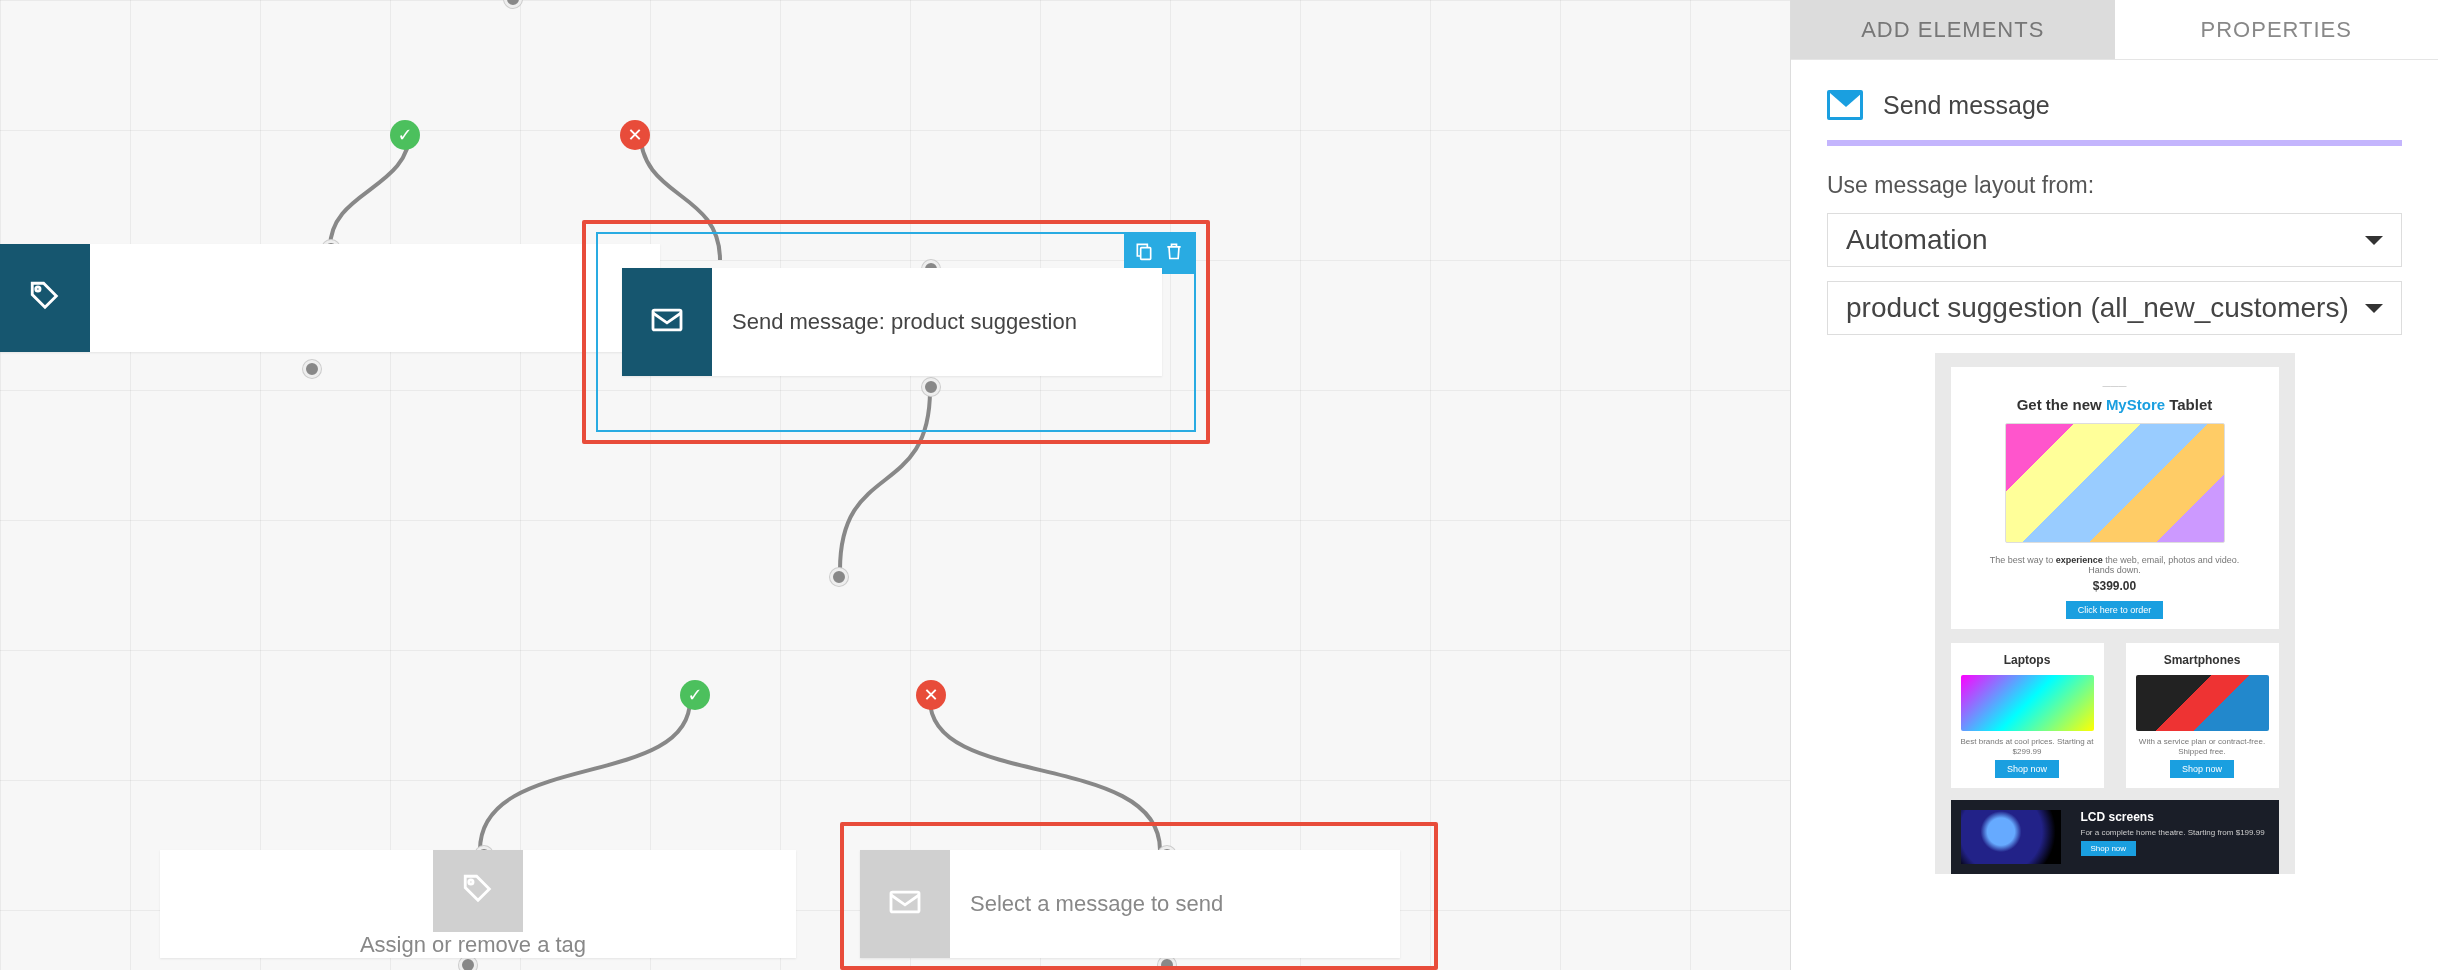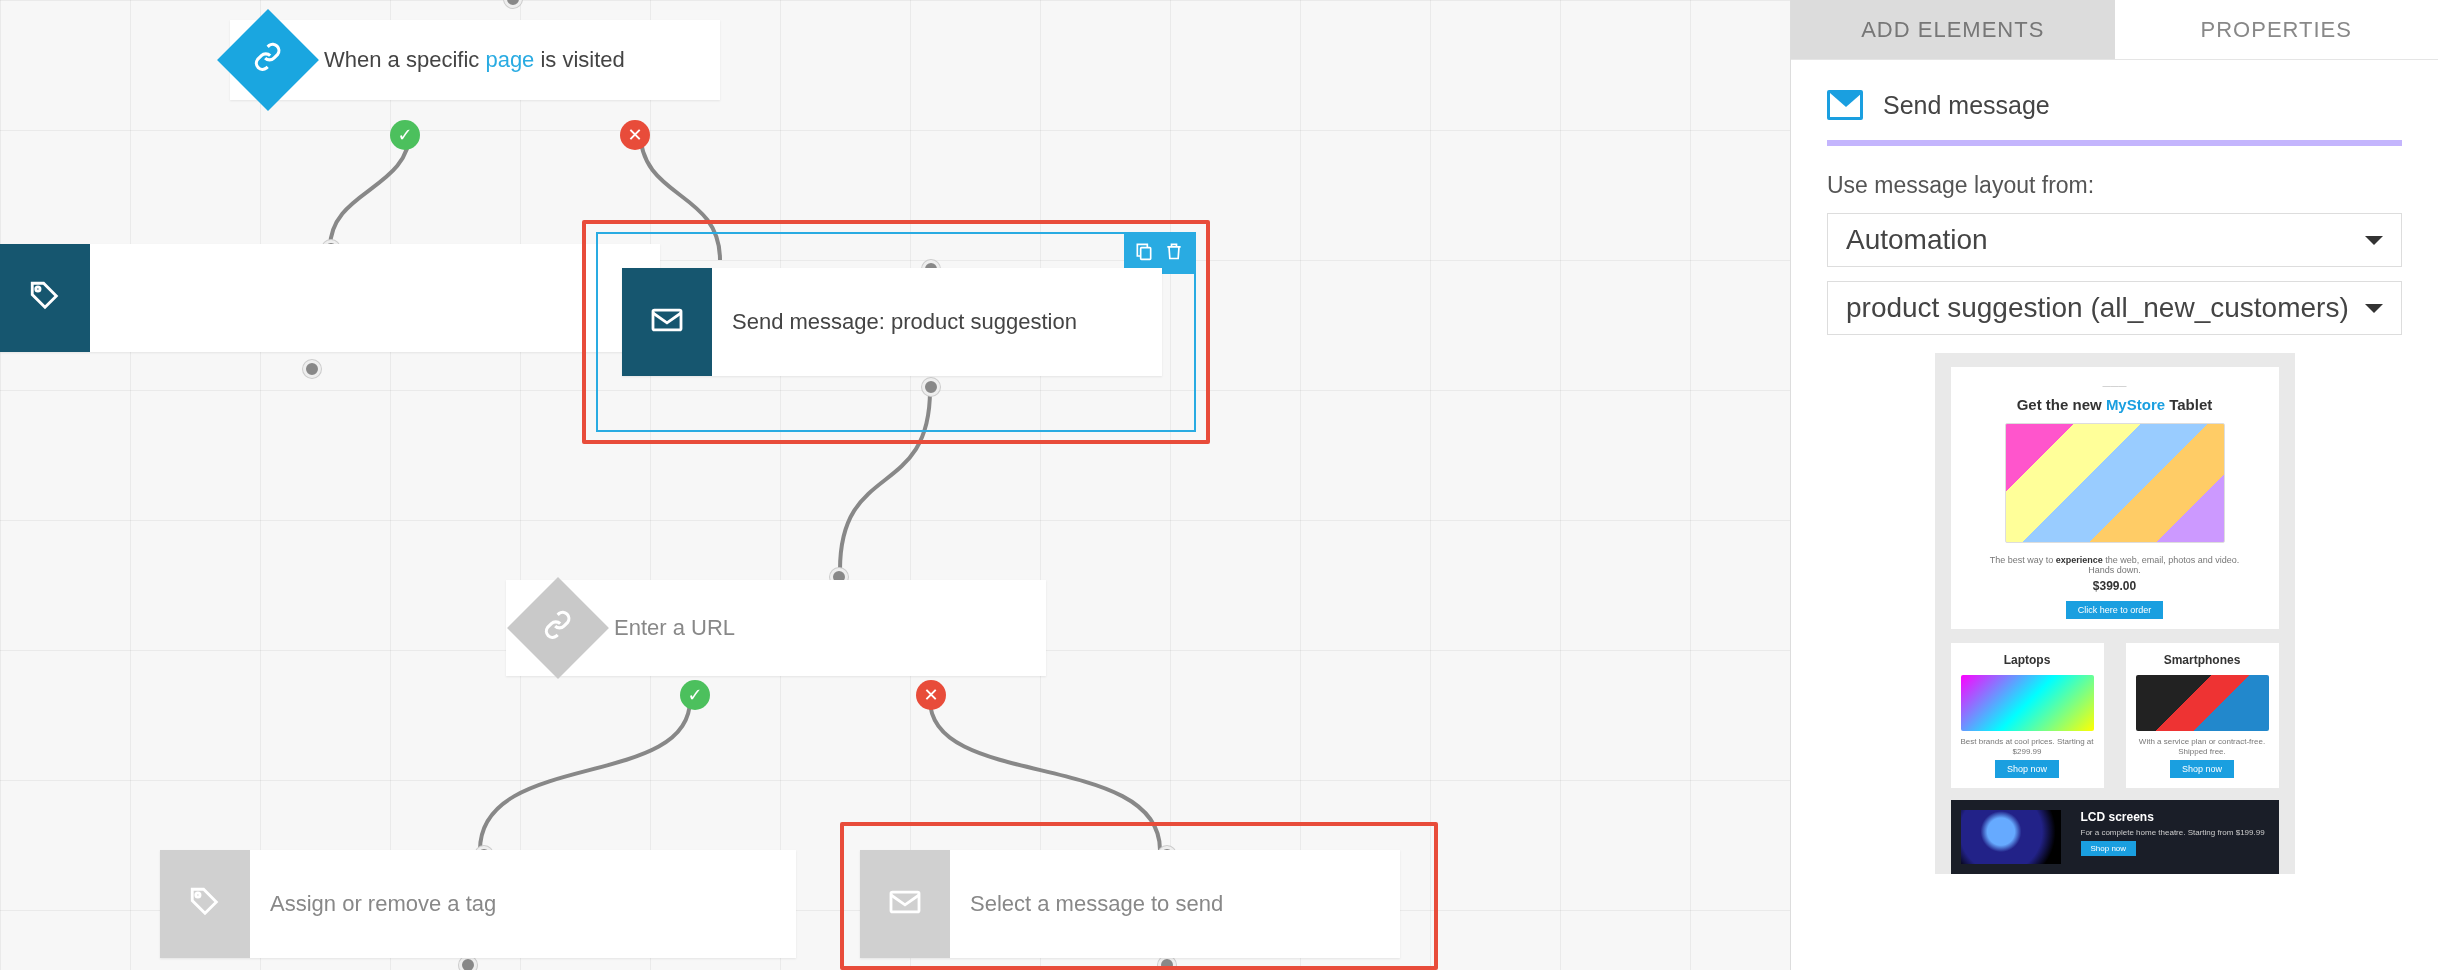--- a/index.html
+++ b/index.html
@@ -228,33 +228,20 @@
   <div class="dot" style="left:475px;top:846px;"></div>
   <div class="dot" style="left:459px;top:956px;"></div>
   <div class="dot" style="left:1158px;top:846px;"></div>
   <div class="dot" style="left:1158px;top:956px;"></div>
 
   <div class="badge-ok" style="left:390px;top:120px;">✓</div>
   <div class="badge-x" style="left:620px;top:120px;">✕</div>
   <div class="badge-ok" style="left:680px;top:680px;">✓</div>
   <div class="badge-x" style="left:916px;top:680px;">✕</div>
 
-  <div class="node" style="left:230px;top:20px;width:490px;height:80px;">
-    <div class="diamond" style="background:#1aa6e0;margin-left:2px;">
-      <span>
-        <svg width="30" height="30" viewBox="0 0 24 24" fill="none" stroke="#fff" stroke-width="2.5">
-            <path d="M10 13a5 5 0 0 0 7 0l3-3a5 5 0 0 0-7-7l-1 1"></path>
-            <path d="M14 11a5 5 0 0 0-7 0l-3 3a5 5 0 0 0 7 7l1-1"></path>
-          </svg>
-      </span>
-    </div>
-    <div class="label">
-      <span>When a specific </span><span class="link-text">page</span><span> is visited</span>
-    </div>
-  </div>
 
   <div class="node" style="left:0;top:244px;width:660px;">
     <div class="sq-icon" style="background:#16566f;">
       <span>
         <svg width="34" height="34" viewBox="0 0 24 24" fill="none" stroke="#fff" stroke-width="2">
             <path d="M20 12l-8 8-9-9V3h8z"></path>
             <circle cx="7" cy="7" r="1.5"></circle>
           </svg>
       </span>
     </div>
@@ -282,33 +269,22 @@
       <span>
         <svg width="34" height="28" viewBox="0 0 24 20" fill="none" stroke="#fff" stroke-width="2">
             <rect x="2" y="3" width="20" height="14" rx="1"></rect>
             <path d="M2 5l10 7 10-7"></path>
           </svg>
       </span>
     </div>
     <div class="label">Send message: product suggestion</div>
   </div>
 
-  <div class="node" style="left:506px;top:580px;width:540px;height:96px;">
-    <div class="diamond" style="background:#c9c9c9;margin-left:16px;">
-      <span>
-        <svg width="30" height="30" viewBox="0 0 24 24" fill="none" stroke="#fff" stroke-width="2.5">
-            <path d="M10 13a5 5 0 0 0 7 0l3-3a5 5 0 0 0-7-7l-1 1"></path>
-            <path d="M14 11a5 5 0 0 0-7 0l-3 3a5 5 0 0 0 7 7l1-1"></path>
-          </svg>
-      </span>
-    </div>
-    <div class="label" style="color:#888;">Enter a URL</div>
-  </div>
-
-  <div class="node" style="left:160px;top:850px;width:636px;">
+
+  <div class="node" style="left:160px;top:850px;width:636px;flex-direction:column;">
     <div class="sq-icon" style="background:#d0d0d0;">
       <span>
         <svg width="34" height="34" viewBox="0 0 24 24" fill="none" stroke="#fff" stroke-width="2">
             <path d="M20 12l-8 8-9-9V3h8z"></path>
             <circle cx="7" cy="7" r="1.5"></circle>
           </svg>
       </span>
     </div>
     <div class="label" style="color:#888;">Assign or remove a tag</div>
   </div>

